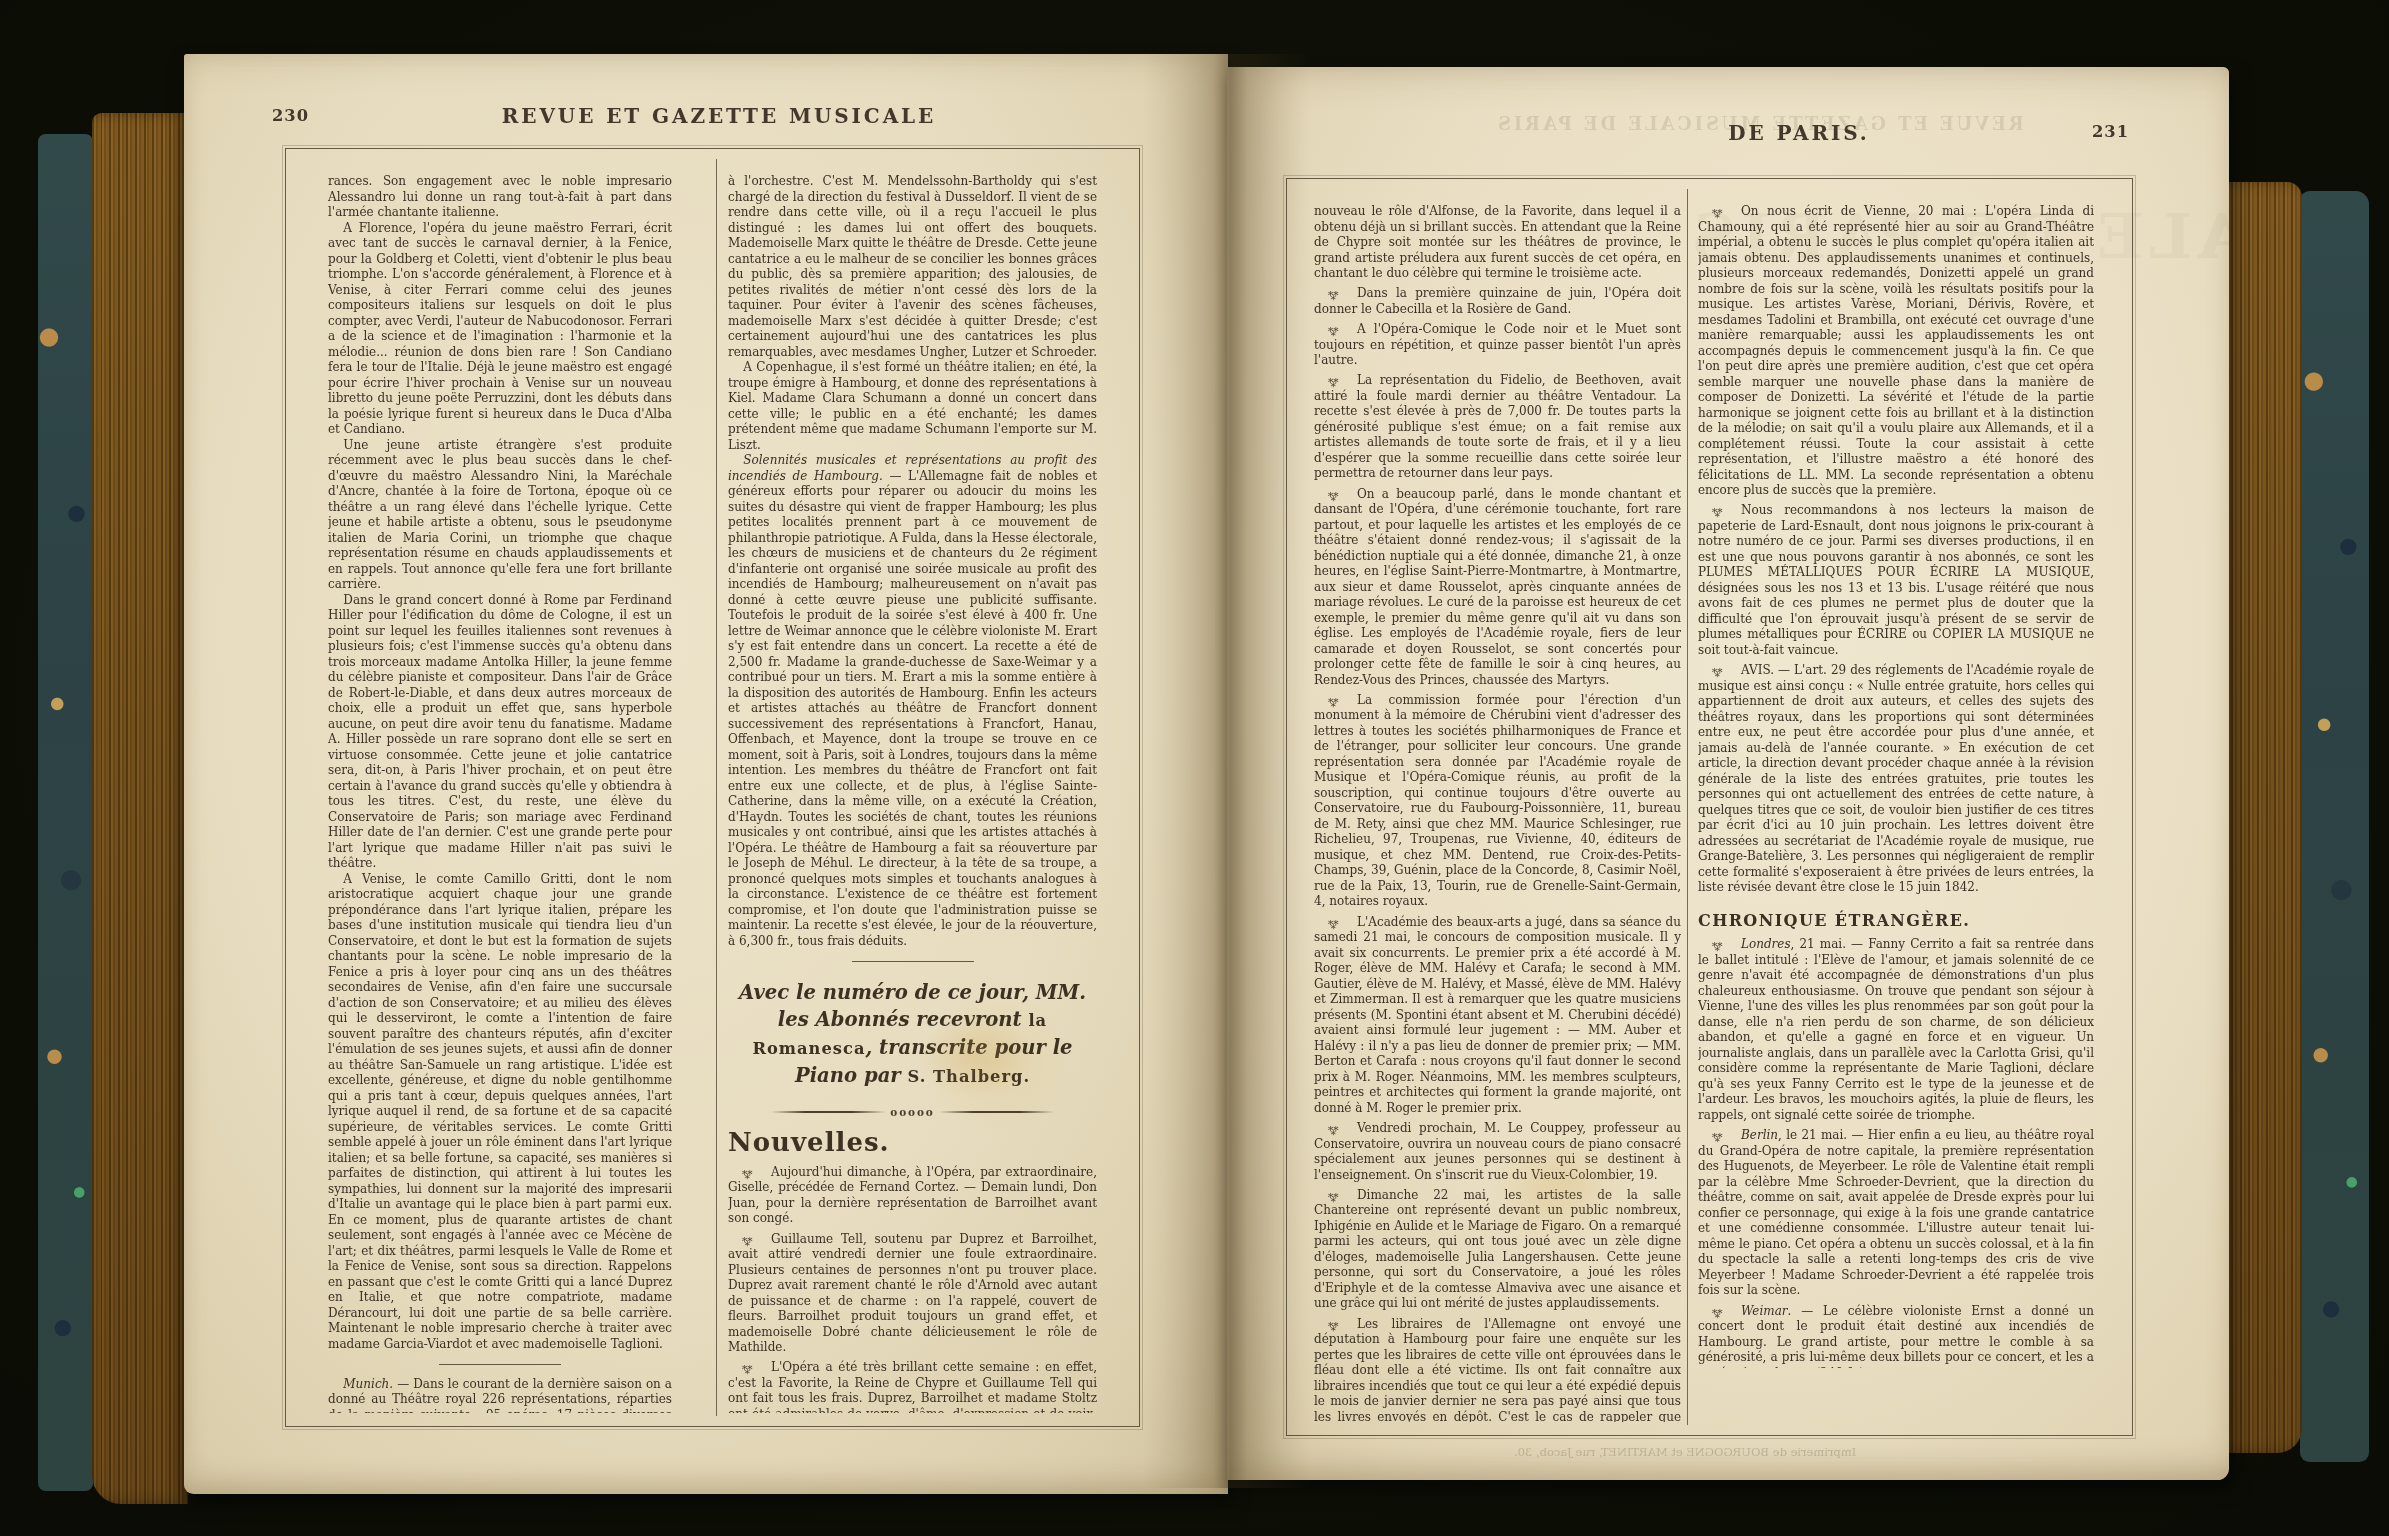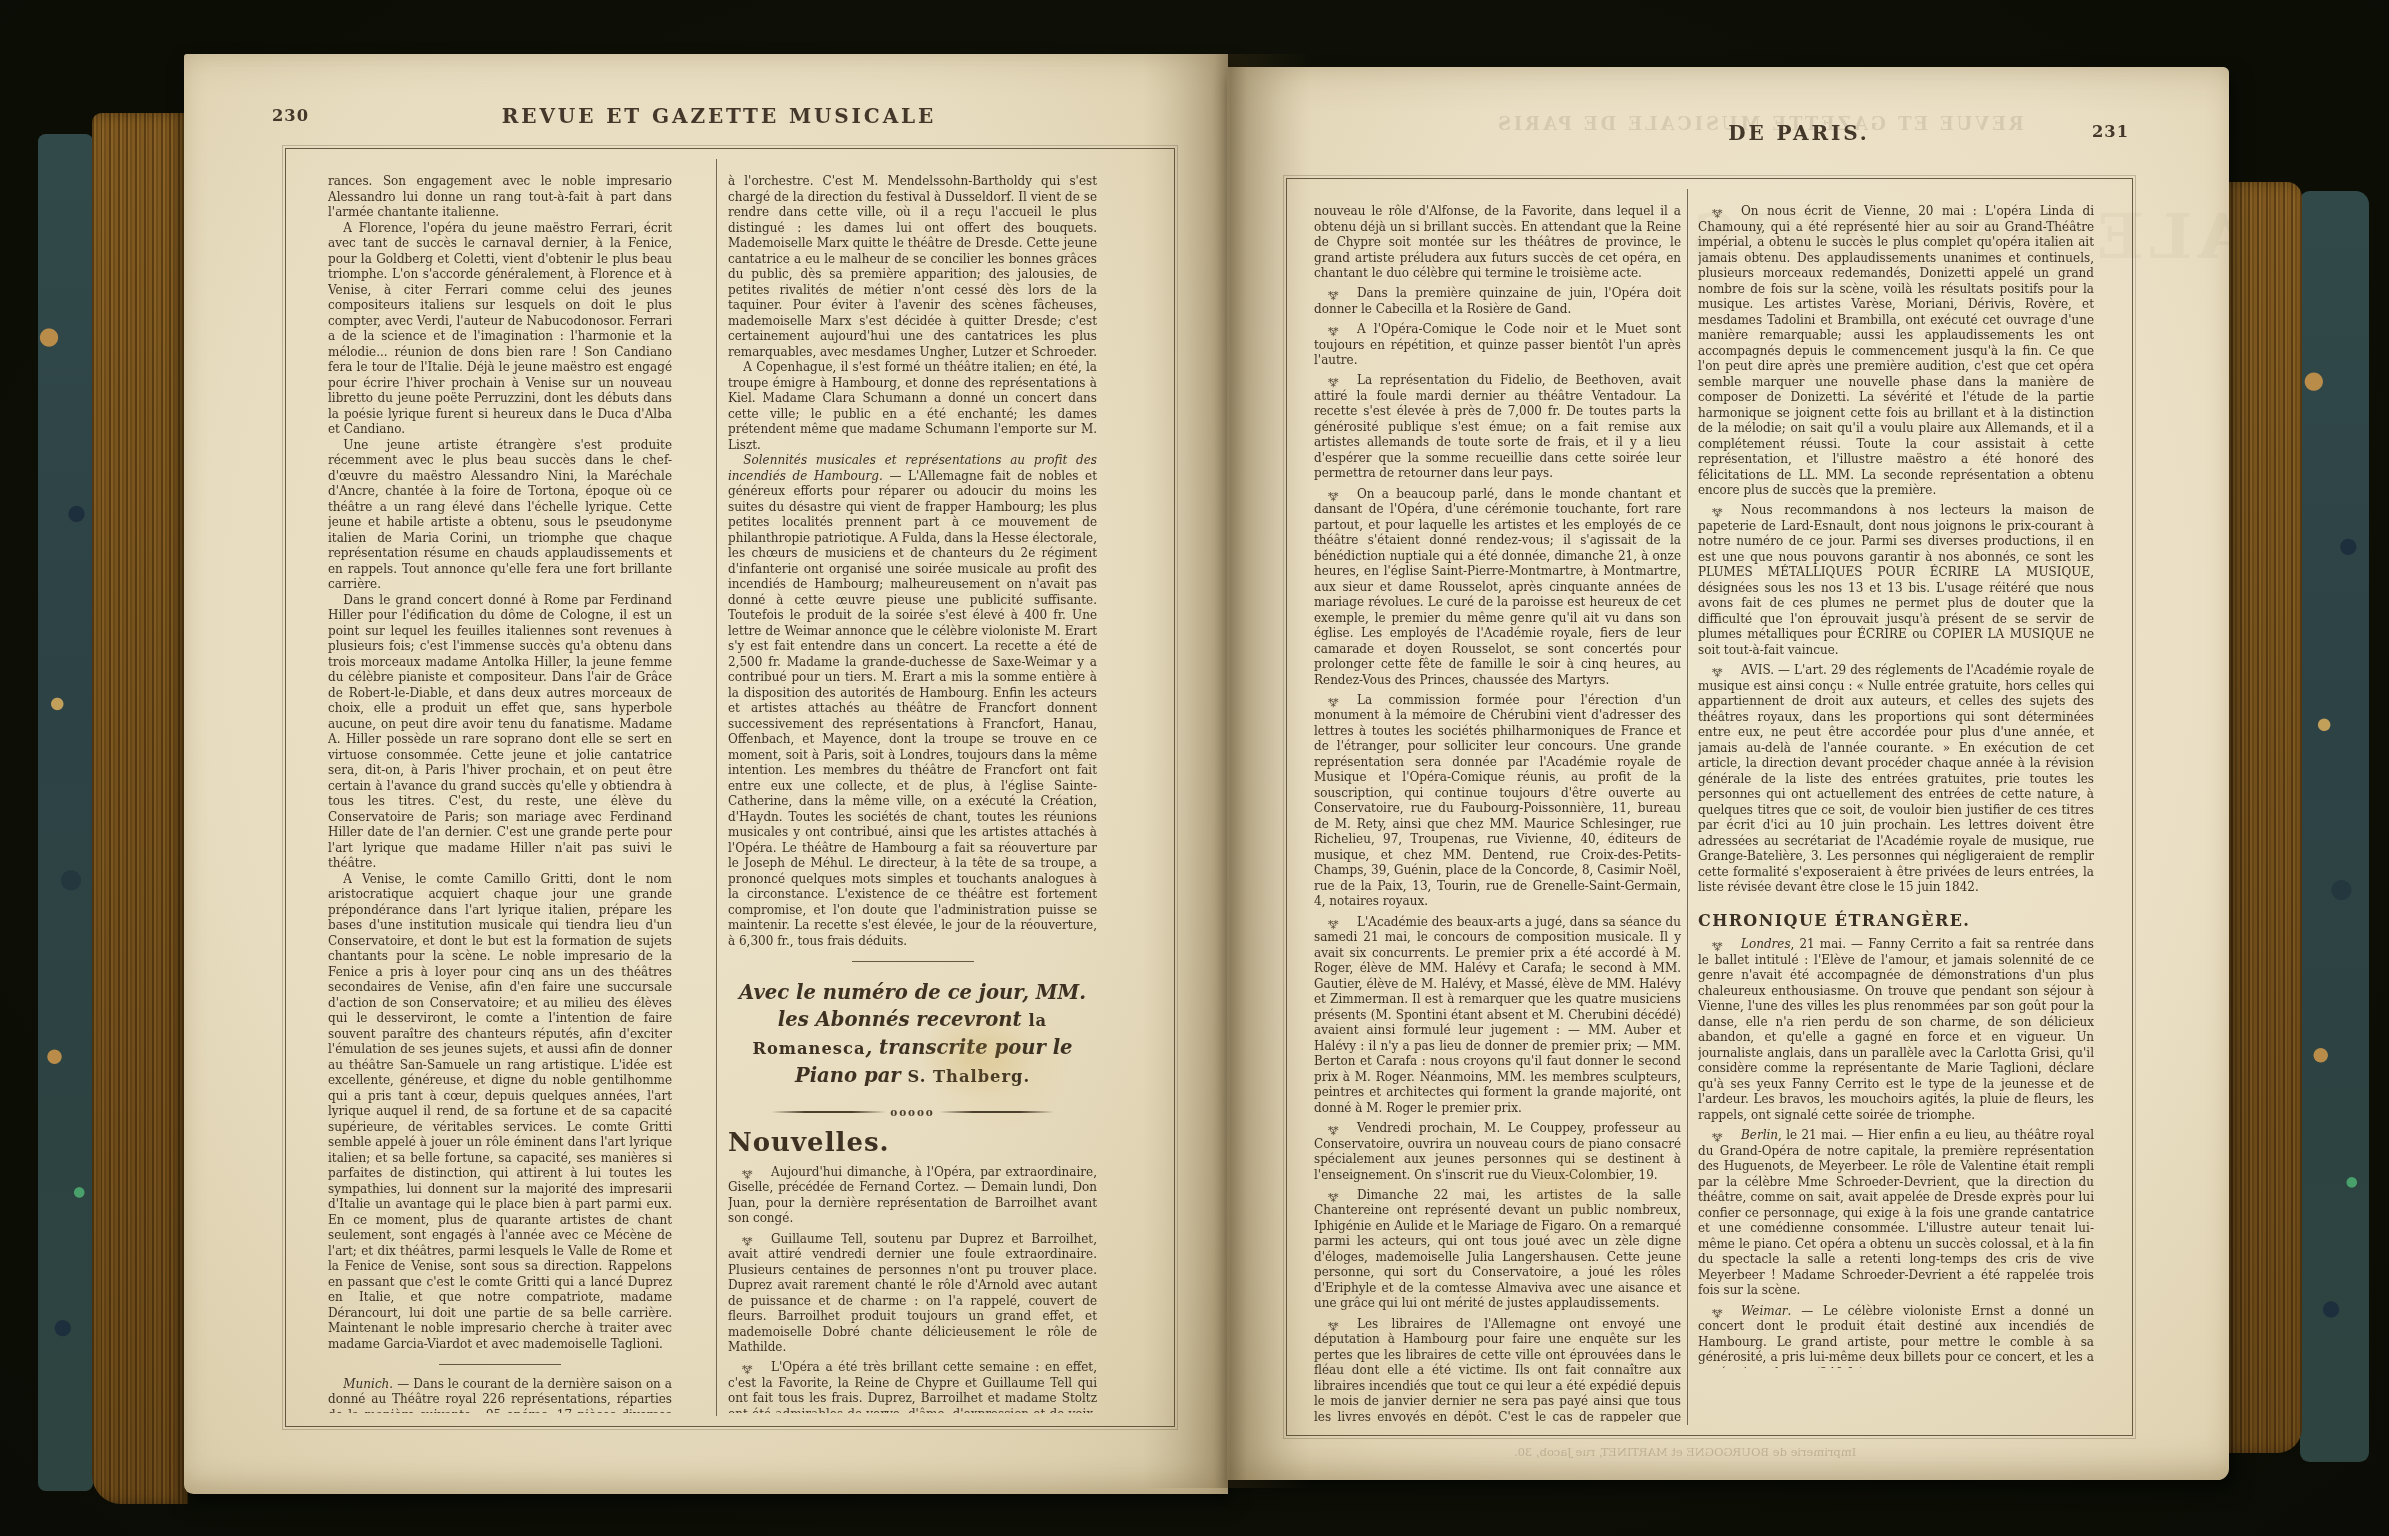--- a/index.html
+++ b/index.html
@@ -83,21 +83,21 @@
 
 <div class="cover cover-left"></div>
 <div class="stack stack-left"></div>
 <div class="cover cover-right"></div>
 <div class="stack stack-right"></div>
 
 <div class="page page-left">
   <div class="pg-header pageno" style="left:88px;top:52px;">230</div>
   <div class="pg-header runtitle" style="left:535px;top:50px;">REVUE ET GAZETTE MUSICALE</div>
 
-  <div class="frame" style="left:101px;top:94px;width:853px;height:1277px;padding-left:35px;">
+  <div class="frame" style="left:101px;top:94px;width:853px;height:1277px;">
     <div class="coldiv" style="left:430px;"></div>
 
     <div class="col" style="left:42px;width:344px;">
       <p class="body" style="text-indent:0;">rances. Son engagement avec le noble impresario Alessandro lui donne un rang tout-à-fait à part dans l'armée chantante italienne.</p>
       <p class="body">A Florence, l'opéra du jeune maëstro Ferrari, écrit avec tant de succès le carnaval dernier, à la Fenice, pour la Goldberg et Coletti, vient d'obtenir le plus beau triomphe. L'on s'accorde généralement, à Florence et à Venise, à citer Ferrari comme celui des jeunes compositeurs italiens sur lesquels on doit le plus compter, avec Verdi, l'auteur de Nabucodonosor. Ferrari a de la science et de l'imagination : l'harmonie et la mélodie... réunion de dons bien rare ! Son Candiano fera le tour de l'Italie. Déjà le jeune maëstro est engagé pour écrire l'hiver prochain à Venise sur un nouveau libretto du jeune poëte Perruzzini, dont les débuts dans la poésie lyrique furent si heureux dans le Duca d'Alba et Candiano.</p>
       <p class="body">Une jeune artiste étrangère s'est produite récemment avec le plus beau succès dans le chef-d'œuvre du maëstro Alessandro Nini, la Maréchale d'Ancre, chantée à la foire de Tortona, époque où ce théâtre a un rang élevé dans l'échelle lyrique. Cette jeune et habile artiste a obtenu, sous le pseudonyme italien de Maria Corini, un triomphe que chaque représentation résume en chauds applaudissements et en rappels. Tout annonce qu'elle fera une fort brillante carrière.</p>
       <p class="body">Dans le grand concert donné à Rome par Ferdinand Hiller pour l'édification du dôme de Cologne, il est un point sur lequel les feuilles italiennes sont revenues à plusieurs fois; c'est l'immense succès qu'a obtenu dans trois morceaux madame Antolka Hiller, la jeune femme du célèbre pianiste et compositeur. Dans l'air de Grâce de Robert-le-Diable, et dans deux autres morceaux de choix, elle a produit un effet que, sans hyperbole aucune, on peut dire avoir tenu du fanatisme. Madame A. Hiller possède un rare soprano dont elle se sert en virtuose consommée. Cette jeune et jolie cantatrice sera, dit-on, à Paris l'hiver prochain, et on peut être certain à l'avance du grand succès qu'elle y obtiendra à tous les titres. C'est, du reste, une élève du Conservatoire de Paris; son mariage avec Ferdinand Hiller date de l'an dernier. C'est une grande perte pour l'art lyrique que madame Hiller n'ait pas suivi le théâtre.</p>
       <p class="body">A Venise, le comte Camillo Gritti, dont le nom aristocratique acquiert chaque jour une grande prépondérance dans l'art lyrique italien, prépare les bases d'une institution musicale qui tiendra lieu d'un Conservatoire, et dont le but est la formation de sujets chantants pour la scène. Le noble impresario de la Fenice a pris à loyer pour cinq ans un des théâtres secondaires de Venise, afin d'en faire une succursale d'action de son Conservatoire; et au milieu des élèves qui le desserviront, le comte a l'intention de faire souvent paraître des chanteurs réputés, afin d'exciter l'émulation de ses jeunes sujets, et aussi afin de donner au théâtre San-Samuele un rang artistique. L'idée est excellente, généreuse, et digne du noble gentilhomme qui a pris tant à cœur, depuis quelques années, l'art lyrique auquel il rend, de sa fortune et de sa capacité supérieure, de véritables services. Le comte Gritti semble appelé à jouer un rôle éminent dans l'art lyrique italien; et sa belle fortune, sa capacité, ses manières si parfaites de distinction, qui attirent à lui toutes les sympathies, lui donnent sur la majorité des impresarii d'Italie un avantage qui le place bien à part parmi eux. En ce moment, plus de quarante artistes de chant seulement, sont engagés à l'année avec ce Mécène de l'art; et dix théâtres, parmi lesquels le Valle de Rome et la Fenice de Venise, sont sous sa direction. Rappelons en passant que c'est le comte Gritti qui a lancé Duprez en Italie, et que notre compatriote, madame Dérancourt, lui doit une partie de sa belle carrière. Maintenant le noble impresario cherche à traiter avec madame Garcia-Viardot et avec mademoiselle Taglioni.</p>
       <hr class="shortrule">
       <p class="body"><span class="lead-i">Munich.</span><span> — Dans le courant de la dernière saison on a donné au Théâtre royal 226 représentations, réparties de la manière suivante : 95 opéras, 17 pièces diverses avec accompagnement de musique, 30 ballets et divertissements, 24 tragédies, 41 drames, et 72 comédies et farces (Possen). Parmi les 226 ouvrages dramatiques, il y avait 42 nouveautés, savoir : 8 opéras, dont 2 traductions, et 6 compositions de maîtres allemands, sur lesquels deux habitent Munich, 6 pièces avec accompagnement de chant, 4 tragédies, 6 drames, et 14 comédies et farces. Il est question de donner cette année un grand festival à Halberstadt. On choisirait pour local la cathédrale, dont l'orgue est un chef-d'œuvre; ses formidables accords prêteraient un puissant appui</span></p>
@@ -127,21 +127,21 @@
   <div class="bleed bleed-top" style="left:268px;top:46px;">REVUE ET GAZETTE MUSICALE DE PARIS</div>
   <div class="bleed bleed-big" style="left:459px;top:134px;">REVUE ET GAZETTE MUSICALE DE PARIS</div>
 
   <div class="pg-header runtitle" style="left:572px;top:54px;">DE PARIS.</div>
   <div class="pg-header pageno" style="left:865px;top:55px;">231</div>
 
   <div class="frame" style="left:59px;top:111px;width:845px;height:1256px;">
     <div class="coldiv" style="left:400px;"></div>
 
     <div class="col" style="left:27px;width:367px;">
-      <p class="body" style="text-indent:0;">nouveau le rôle d'Alfonse, de la Favorite, dans lequel il a obtenu déjà un si brillant succès. En attendant que la Reine de Chypre soit montée sur les théâtres de province, le grand artiste préludera aux futurs succès de cet opéra, en chantant le duo célèbre qui termine le troisième acte.</p>
+      <p class="body" style="text-indent:0;">nouveau le rôle d'Alfonse, de la Favorite, dans lequel il a obtenu déjà un si brillant succès. En attendant que la Reine de Chypre soit montée sur les théâtres de province, le grand artiste préludera aux furent succès de cet opéra, en chantant le duo célèbre qui termine le troisième acte.</p>
       <p class="item"><span class="asterism">⁂</span><span>Dans la première quinzaine de juin, l'Opéra doit donner le Cabecilla et la Rosière de Gand.</span></p>
       <p class="item"><span class="asterism">⁂</span><span>A l'Opéra-Comique le Code noir et le Muet sont toujours en répétition, et quinze passer bientôt l'un après l'autre.</span></p>
       <p class="item"><span class="asterism">⁂</span><span>La représentation du Fidelio, de Beethoven, avait attiré la foule mardi dernier au théâtre Ventadour. La recette s'est élevée à près de 7,000 fr. De toutes parts la générosité publique s'est émue; on a fait remise aux artistes allemands de toute sorte de frais, et il y a lieu d'espérer que la somme recueillie dans cette soirée leur permettra de retourner dans leur pays.</span></p>
       <p class="item"><span class="asterism">⁂</span><span>On a beaucoup parlé, dans le monde chantant et dansant de l'Opéra, d'une cérémonie touchante, fort rare partout, et pour laquelle les artistes et les employés de ce théâtre s'étaient donné rendez-vous; il s'agissait de la bénédiction nuptiale qui a été donnée, dimanche 21, à onze heures, en l'église Saint-Pierre-Montmartre, à Montmartre, aux sieur et dame Rousselot, après cinquante années de mariage révolues. Le curé de la paroisse est heureux de cet exemple, le premier du même genre qu'il ait vu dans son église. Les employés de l'Académie royale, fiers de leur camarade et doyen Rousselot, se sont concertés pour prolonger cette fête de famille le soir à cinq heures, au Rendez-Vous des Princes, chaussée des Martyrs.</span></p>
       <p class="item"><span class="asterism">⁂</span><span>La commission formée pour l'érection d'un monument à la mémoire de Chérubini vient d'adresser des lettres à toutes les sociétés philharmoniques de France et de l'étranger, pour solliciter leur concours. Une grande représentation sera donnée par l'Académie royale de Musique et l'Opéra-Comique réunis, au profit de la souscription, qui continue toujours d'être ouverte au Conservatoire, rue du Faubourg-Poissonnière, 11, bureau de M. Rety, ainsi que chez MM. Maurice Schlesinger, rue Richelieu, 97, Troupenas, rue Vivienne, 40, éditeurs de musique, et chez MM. Dentend, rue Croix-des-Petits-Champs, 39, Guénin, place de la Concorde, 8, Casimir Noël, rue de la Paix, 13, Tourin, rue de Grenelle-Saint-Germain, 4, notaires royaux.</span></p>
       <p class="item"><span class="asterism">⁂</span><span>L'Académie des beaux-arts a jugé, dans sa séance du samedi 21 mai, le concours de composition musicale. Il y avait six concurrents. Le premier prix a été accordé à M. Roger, élève de MM. Halévy et Carafa; le second à MM. Gautier, élève de M. Halévy, et Massé, élève de MM. Halévy et Zimmerman. Il est à remarquer que les quatre musiciens présents (M. Spontini étant absent et M. Cherubini décédé) avaient ainsi formulé leur jugement : — MM. Auber et Halévy : il n'y a pas lieu de donner de premier prix; — MM. Berton et Carafa : nous croyons qu'il faut donner le second prix à M. Roger. Néanmoins, MM. les membres sculpteurs, peintres et architectes qui forment la grande majorité, ont donné à M. Roger le premier prix.</span></p>
       <p class="item"><span class="asterism">⁂</span><span>Vendredi prochain, M. Le Couppey, professeur au Conservatoire, ouvrira un nouveau cours de piano consacré spécialement aux jeunes personnes qui se destinent à l'enseignement. On s'inscrit rue du Vieux-Colombier, 19.</span></p>
       <p class="item"><span class="asterism">⁂</span><span>Dimanche 22 mai, les artistes de la salle Chantereine ont représenté devant un public nombreux, Iphigénie en Aulide et le Mariage de Figaro. On a remarqué parmi les acteurs, qui ont tous joué avec un zèle digne d'éloges, mademoiselle Julia Langershausen. Cette jeune personne, qui sort du Conservatoire, a joué les rôles d'Eriphyle et de la comtesse Almaviva avec une aisance et une grâce qui lui ont mérité de justes applaudissements.</span></p>
       <p class="item"><span class="asterism">⁂</span><span>Les libraires de l'Allemagne ont envoyé une députation à Hambourg pour faire une enquête sur les pertes que les libraires de cette ville ont éprouvées dans le fléau dont elle a été victime. Ils ont fait connaître aux libraires incendiés que tout ce qui leur a été expédié depuis le mois de janvier dernier ne sera pas payé ainsi que tous les livres envoyés en dépôt. C'est le cas de rappeler que lors de l'incendie du Théâtre-Italien, les marchands de musique de Paris (moins MM. Troupenas et Schonenberger, qui n'ont rien donné) se sont réunis et ont mis gratuitement à la disposition de leur confrère dont les magasins avaient été détruits, de la musique pour une somme de quinze mille francs, afin de le couvrir d'une partie de ses pertes.</span></p>
 

